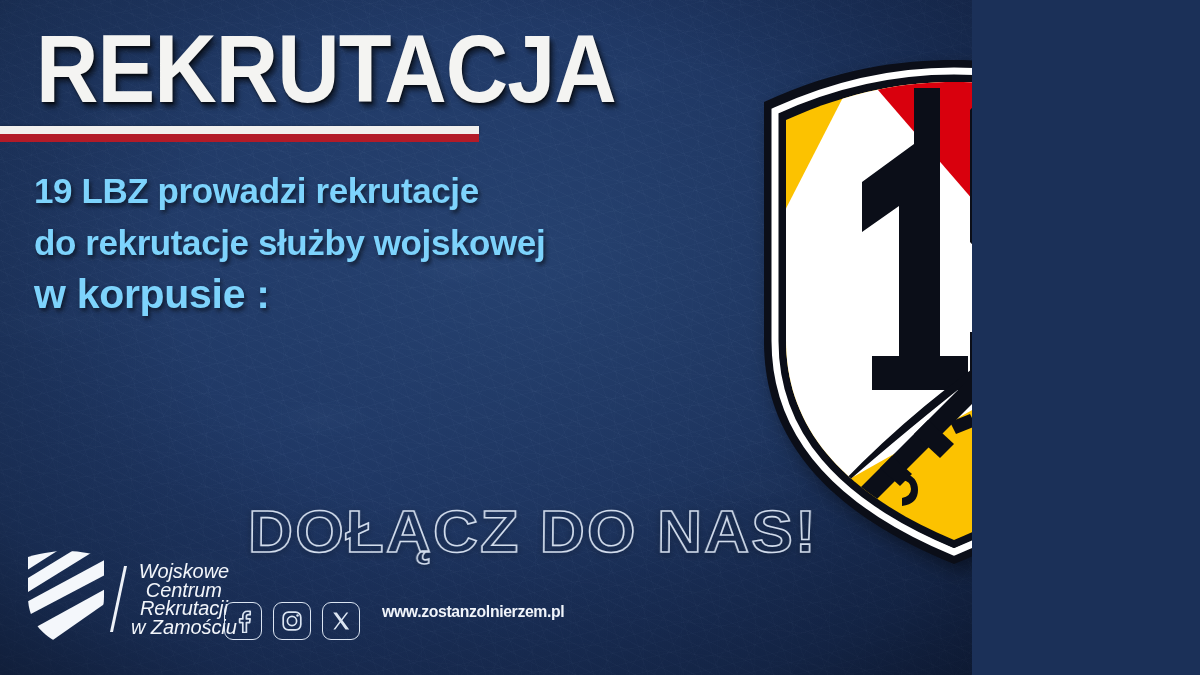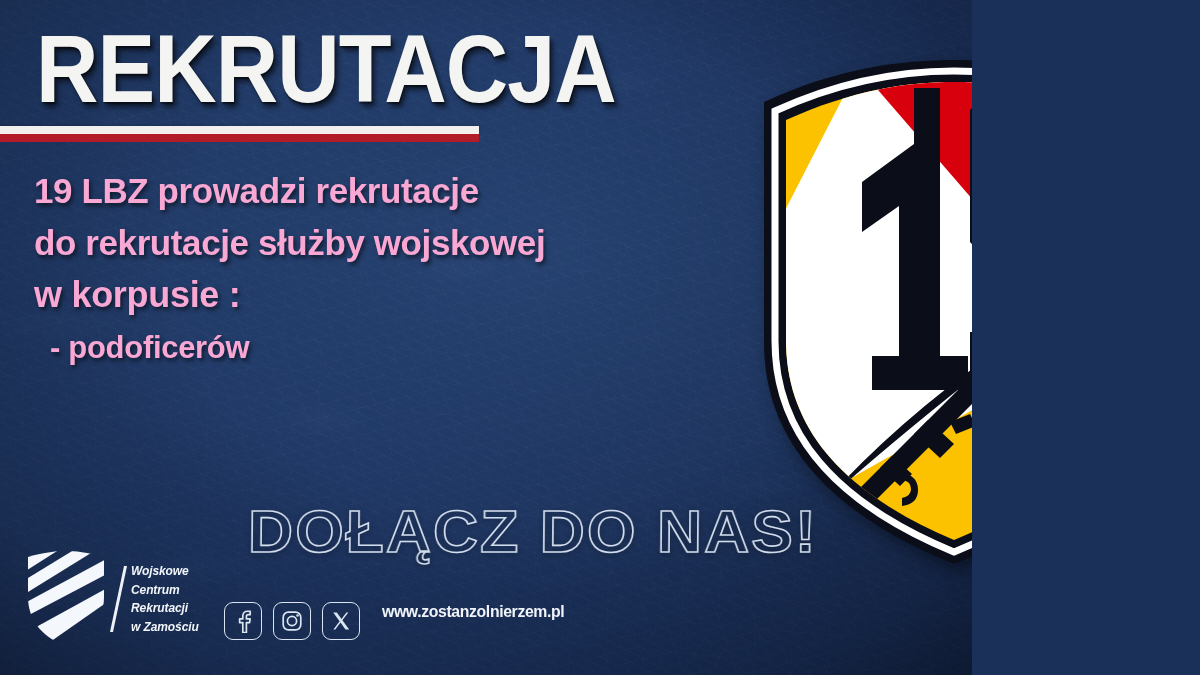--- a/index.html
+++ b/index.html
@@ -90,30 +90,30 @@
   }
   #divider .red-bar {
     position:absolute; left:0; top:8px; width:100%; height:8px;
     background:#b31b28;
   }
 
   
   #body-copy {
     position:absolute; left:34px; top:165px;
     width:720px;
-    color:#f9a8d4;
+    color:#7dd3fc;
     font-weight:700;
     text-shadow:2px 3px 4px rgba(0,0,0,.55);
   }
   #body-copy .line {
     white-space:nowrap;
     font-family:"Liberation Sans", sans-serif;
   }
   .lg  { font-size:35px; line-height:52px; letter-spacing:-0.4px; }
-  .md  { font-size:36px; line-height:51px; letter-spacing:-0.3px; }
+  .md  { font-size:41px; line-height:51px; letter-spacing:-0.3px; }
   .bul { font-size:31px; line-height:55px; letter-spacing:-0.3px; padding-left:16px; }
 
   
   #cta {
     position:absolute; left:248px; top:500px;
     font-family:"Liberation Sans", sans-serif;
     font-weight:700;
     font-size:60px;
     line-height:64px;
     letter-spacing:2px;
@@ -133,26 +133,27 @@
   #wcr-shield { width:84px; height:96px; display:block; flex:0 0 auto; }
   #wcr-bar {
     width:3px; height:66px; background:#eef2f8;
     transform:skewX(-12deg);
     flex:0 0 auto;
     margin-right:2px;
   }
   #wcr-text {
     font-family:"Liberation Sans", sans-serif;
     font-style:italic;
-    font-weight:700;
-    font-size:12px;
+    font-weight:400;
+    font-size:20px;
     line-height:18.5px;
     color:#f2f5fa;
     white-space:nowrap;
     letter-spacing:-0.1px;
+    text-align:center;
   }
 
   
   #social {
     position:absolute; left:224px; top:602px;
     display:flex; align-items:flex-start; gap:11px;
   }
   .soc-ico {
     width:38px; height:38px;
     border:1.8px solid #dbe5f2;
@@ -196,21 +197,20 @@
 
   <div id="divider">
     <div class="white-bar"></div>
     <div class="red-bar"></div>
   </div>
 
   <div id="body-copy">
     <div class="line lg">19 LBZ prowadzi rekrutacje</div>
     <div class="line lg">do rekrutacje służby wojskowej</div>
     <div class="line md">w korpusie :</div>
-    <div class="line bul">- podoficerów</div>
   </div>
 
   <div id="cta">DOŁĄCZ DO NAS!</div>
 
   <div id="wcr-logo">
     <svg id="wcr-shield" viewBox="0 0 84 96" aria-hidden="true">
       <defs>
         <clipPath id="wcrClip">
           <path d="M4 6 C20 1 34 0 42 0 C50 0 64 1 80 6 L80 46 C80 72 62 88 42 95 C22 88 4 72 4 46 Z"></path>
         </clipPath>

